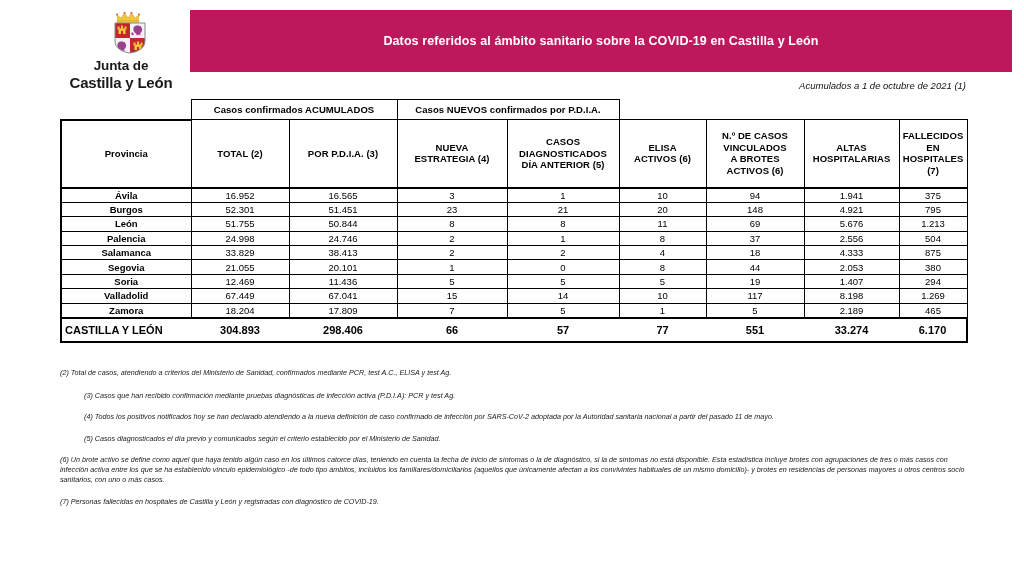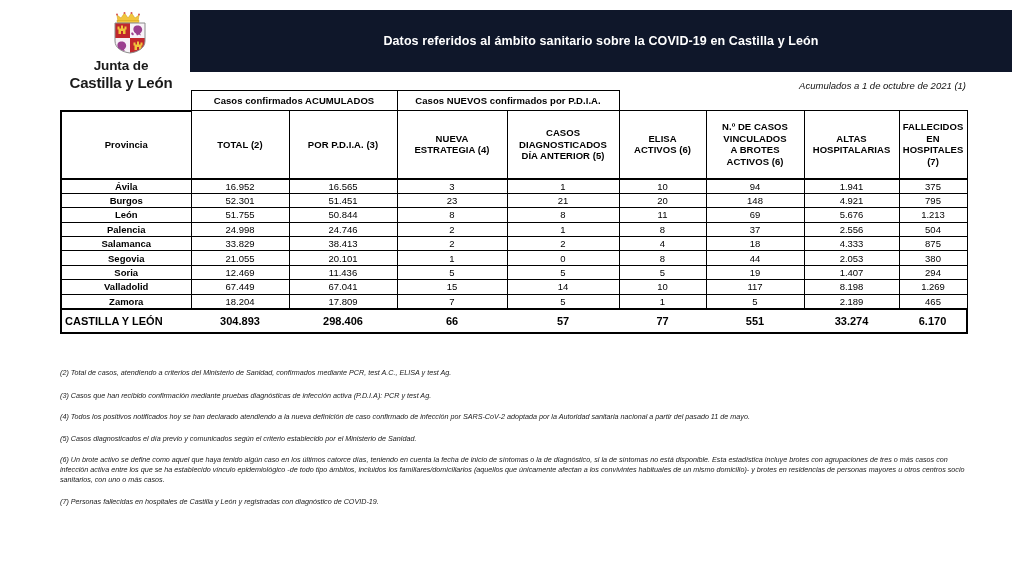--- a/index.html
+++ b/index.html
@@ -74,21 +74,21 @@
     letter-spacing: -0.2px;
     margin-top: 1px;
   }
 
   #banner {
     position: absolute;
     left: 190px;
     top: 10px;
     width: 822px;
     height: 62px;
-    background: #0f172a;
+    background: #be185d;
     display: flex;
     align-items: center;
     justify-content: center;
   }
   #banner-title {
     color: #ffffff;
     font-size: 12.5px;
     font-weight: bold;
     letter-spacing: 0.1px;
   }
@@ -101,21 +101,21 @@
     text-align: right;
     font-size: 9.5px;
     font-style: italic;
     color: #111111;
   }
 
   
   #table-wrap {
     position: absolute;
     left: 60px;
-    top: 90px;
+    top: 99px;
     width: 740px;
   }
   table.covid {
     border-collapse: collapse;
     width: 906px;
     table-layout: fixed;
   }
   table.covid td, table.covid th {
     border: 1px solid #000000;
     padding: 0;
@@ -185,21 +185,21 @@
     top: 368px;
     width: 910px;
     font-size: 7.2px;
     font-style: italic;
     line-height: 9.6px;
     color: #1a1a1a;
   }
   #notes p {
     margin: 0 0 13px 0;
   }
-  #notes p.n3 { margin-bottom: 12px; }
+  #notes p.n3 { margin-bottom: 12px; margin-left: 24px; }
   #notes p.n6 { margin-bottom: 13px; }
 </style>
 </head>
 <body>
 
 <div id="header">
 
   <div id="logo-block">
     <div id="logo-row">
       <div id="crest">

